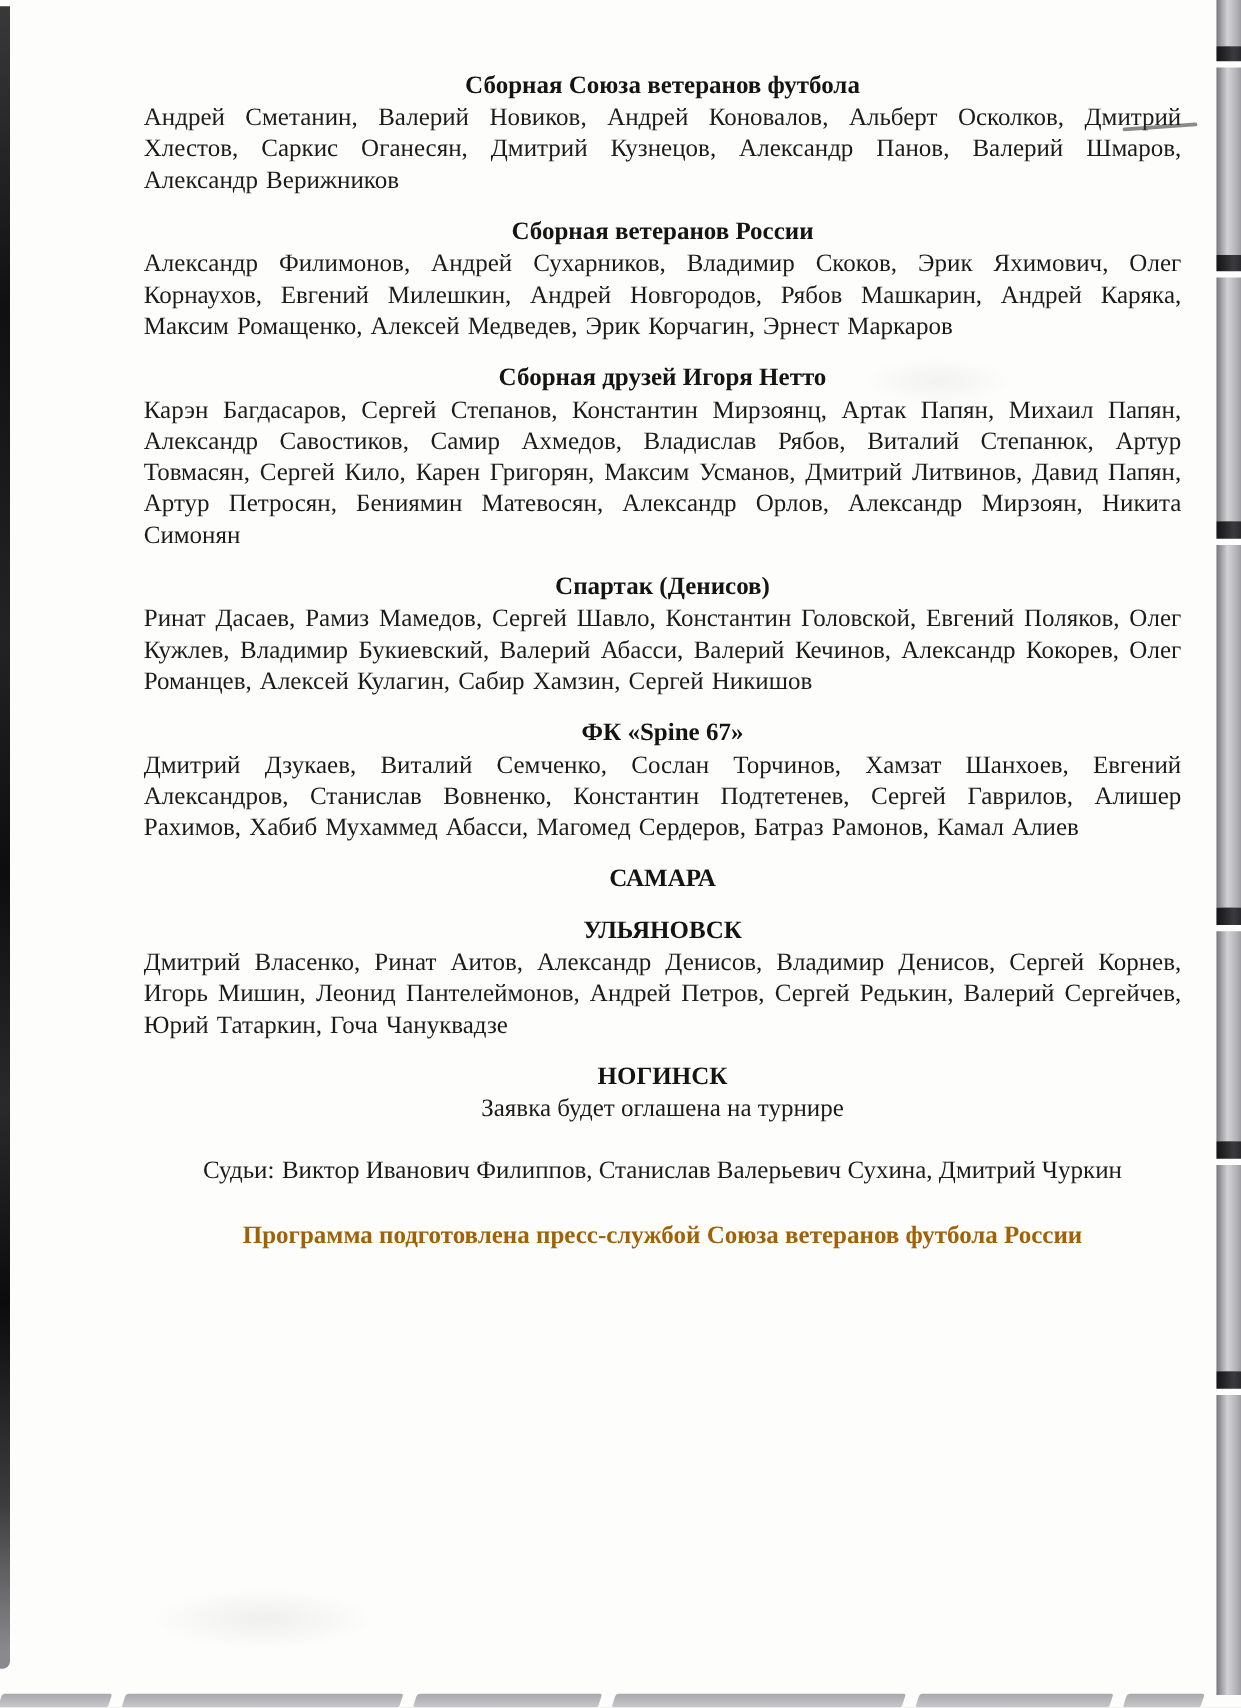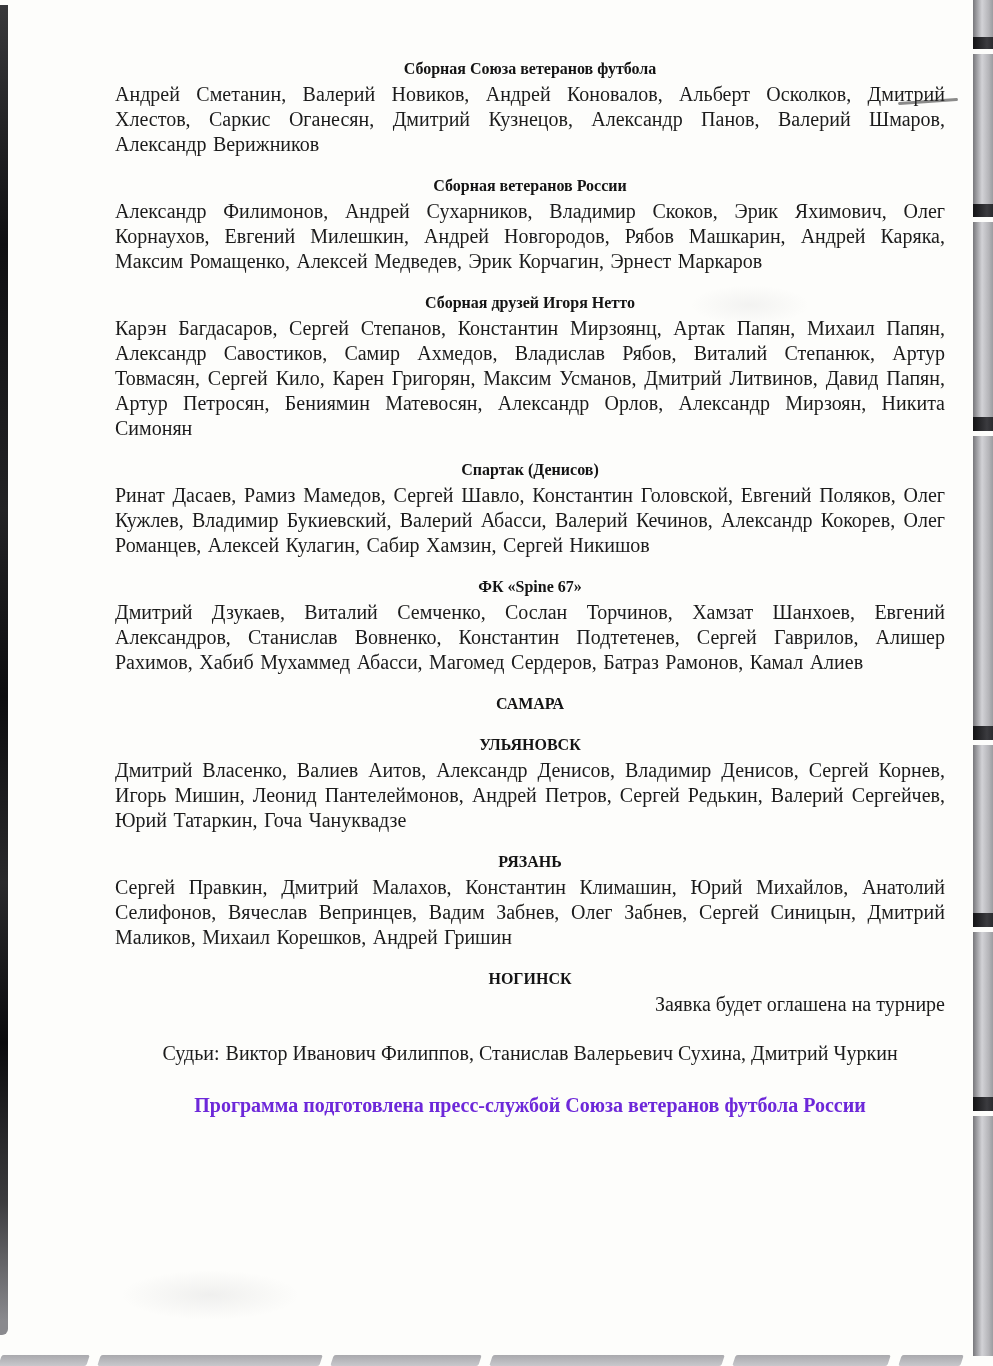--- a/index.html
+++ b/index.html
@@ -19,47 +19,47 @@
   .content {
     position: absolute;
     top: 56px;
     left: 115px;
     width: 830px;
     font-size: 20px;
     line-height: 25px;
   }
   .section-title {
     margin: 16px 0 1px 0;
-    font-size: 16px;
+    font-size: 20px;
     line-height: 25px;
     font-weight: bold;
     text-align: center;
     color: #141414;
   }
   .section:first-child .section-title { margin-top: 0; }
   .section-players {
     margin: 0;
     text-align: justify;
     text-justify: inter-word;
     word-spacing: 1.5px;
   }
   .section-note {
     margin: 0;
-    text-align: right;
+    text-align: center;
   }
   .referees {
     margin: 24px 0 0 0;
     text-align: center;
   }
   .referees .ref-label { font-weight: normal; margin-right: 6px; }
   .footer-note {
     margin: 27px 0 0 0;
     text-align: center;
     font-weight: bold;
-    color: #6d28d9;
+    color: #a16207;
   }
 
   
   .edge-left {
     position: absolute;
     left: 0; top: 5px;
     width: 8px; height: 1330px;
     background: linear-gradient(180deg,
       #39393b 0%, #101012 18%, #232325 38%, #0d0d0f 52%,
       #2a2a2c 66%, #0b0b0d 78%, #3c3c3e 90%, #8a8a8e 99%);
@@ -142,25 +142,21 @@
         </div>
         <div class="section">
           <h2 class="section-title">ФК «Spine 67»</h2>
           <p class="section-players">Дмитрий Дзукаев, Виталий Семченко, Сослан Торчинов, Хамзат Шанхоев, Евгений Александров, Станислав Вовненко, Константин Подтетенев, Сергей Гаврилов, Алишер Рахимов, Хабиб Мухаммед Абасси, Магомед Сердеров, Батраз Рамонов, Камал Алиев</p>
         </div>
         <div class="section">
           <h2 class="section-title">САМАРА</h2>
         </div>
         <div class="section">
           <h2 class="section-title">УЛЬЯНОВСК</h2>
-          <p class="section-players">Дмитрий Власенко, Валиев Аитов, Александр Денисов, Владимир Денисов, Сергей Корнев, Игорь Мишин, Леонид Пантелеймонов, Андрей Петров, Сергей Редькин, Валерий Сергейчев, Юрий Татаркин, Гоча Чануквадзе</p>
-        </div>
-        <div class="section">
-          <h2 class="section-title">РЯЗАНЬ</h2>
-          <p class="section-players">Сергей Правкин, Дмитрий Малахов, Константин Климашин, Юрий Михайлов, Анатолий Селифонов, Вячеслав Вепринцев, Вадим Забнев, Олег Забнев, Сергей Синицын, Дмитрий Маликов, Михаил Корешков, Андрей Гришин</p>
+          <p class="section-players">Дмитрий Власенко, Ринат Аитов, Александр Денисов, Владимир Денисов, Сергей Корнев, Игорь Мишин, Леонид Пантелеймонов, Андрей Петров, Сергей Редькин, Валерий Сергейчев, Юрий Татаркин, Гоча Чануквадзе</p>
         </div>
         <div class="section">
           <h2 class="section-title">НОГИНСК</h2>
           <p class="section-note">Заявка будет оглашена на турнире</p>
         </div>
       </div>
 
     <p class="referees"><span class="ref-label">Судьи:</span><span>Виктор Иванович Филиппов, Станислав Валерьевич Сухина, Дмитрий Чуркин</span></p>
 
     <p class="footer-note">Программа подготовлена пресс-службой Союза ветеранов футбола России</p>

